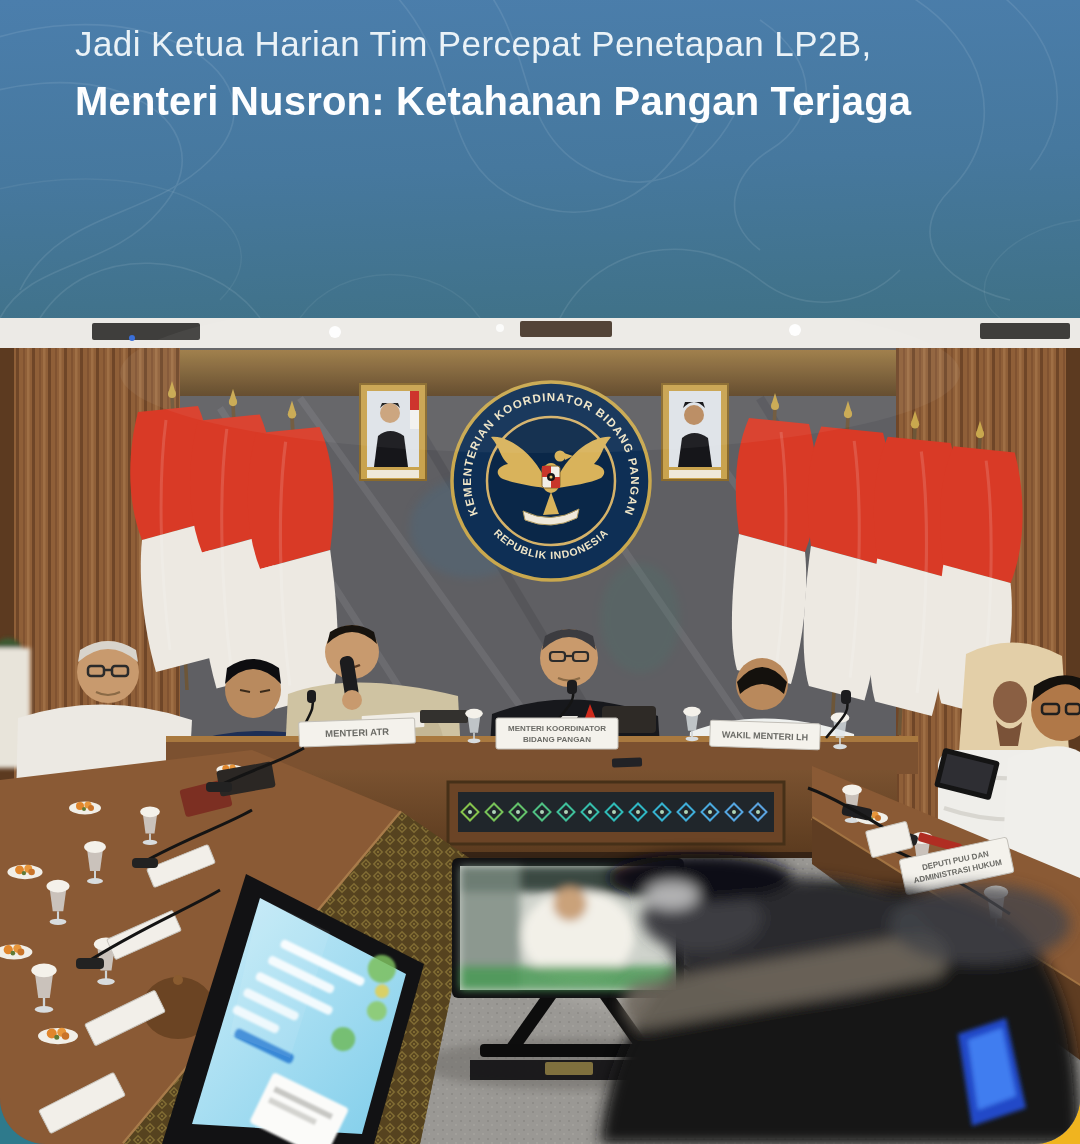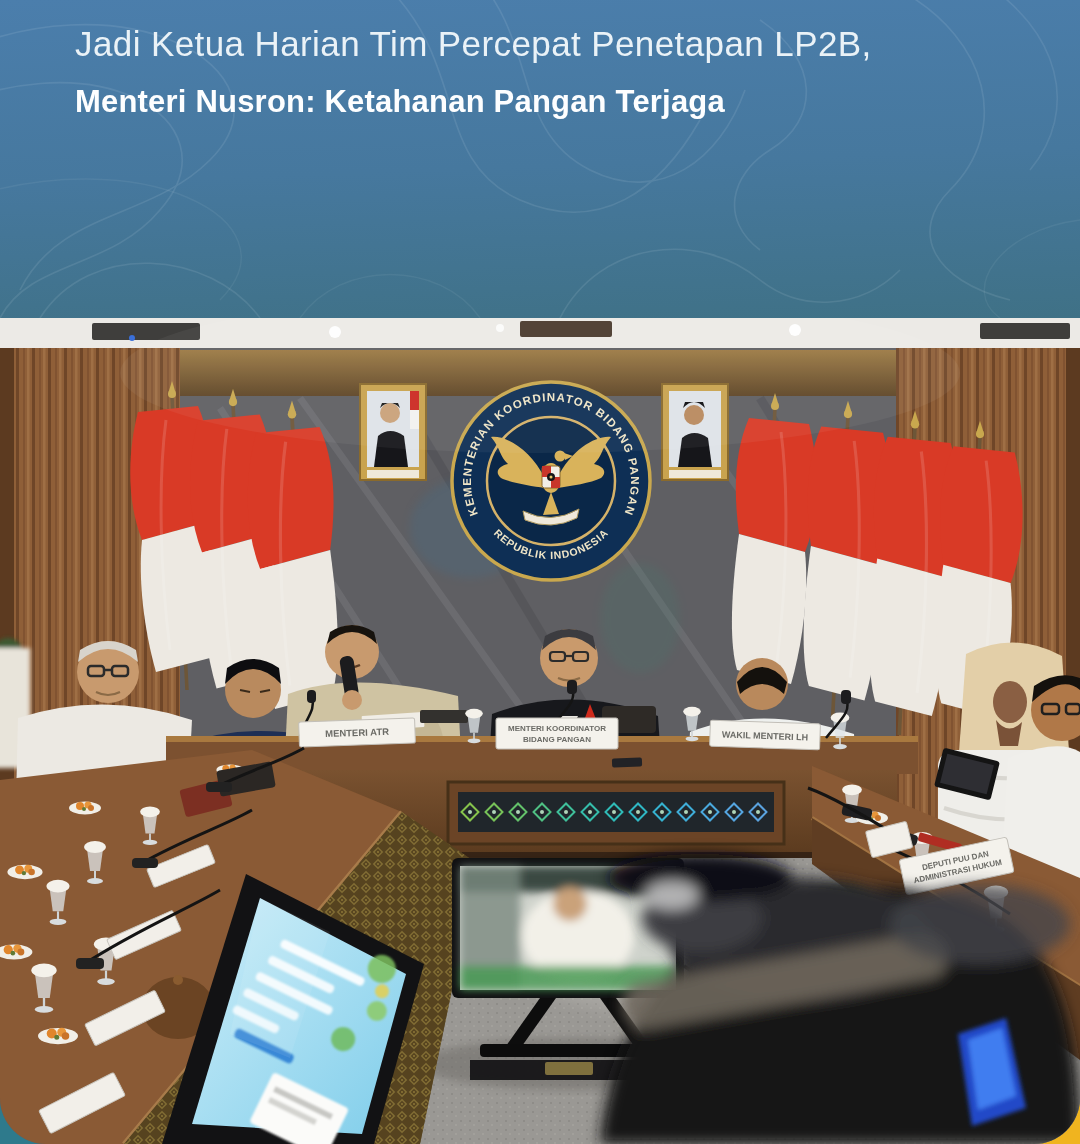--- a/index.html
+++ b/index.html
@@ -3,21 +3,21 @@
 <meta charset="utf-8">
 <style>
   html,body{margin:0;padding:0;background:#1c1c1c;}
   .card{position:relative;width:1080px;height:1144px;overflow:hidden;
         font-family:"Liberation Sans",sans-serif;background:#86efac;}
   .banner{position:absolute;left:0;top:0;width:1080px;height:318px;
           background:linear-gradient(178deg,#4b7eac 0%,#46789e 52%,#3f7186 100%);}
   .banner svg{position:absolute;inset:0;}
   .kicker{position:absolute;left:75px;top:24px;margin:0;font-size:35px;
           font-weight:400;color:#eaf2f7;letter-spacing:.4px;white-space:nowrap;}
-  .headline{position:absolute;left:75px;top:76px;margin:0;font-size:31px;
+  .headline{position:absolute;left:75px;top:76px;margin:0;font-size:40px;
             line-height:51px;font-weight:bold;color:#fdfeff;letter-spacing:.2px;}
   .corner-band{position:absolute;left:0;bottom:0;width:1080px;height:150px;
                background:linear-gradient(90deg,#2e7a8c 0%,#2e7a8c 34%,#7d9e4e 50%,#f0b41f 64%,#f0b41f 100%);}
   .photo{position:absolute;left:0;top:318px;width:1080px;height:826px;margin:0;
          border-radius:0 0 46px 46px;overflow:hidden;background:#5f5f63;}
   .photo svg{display:block;}
 </style>
 </head>
 <body>
 

